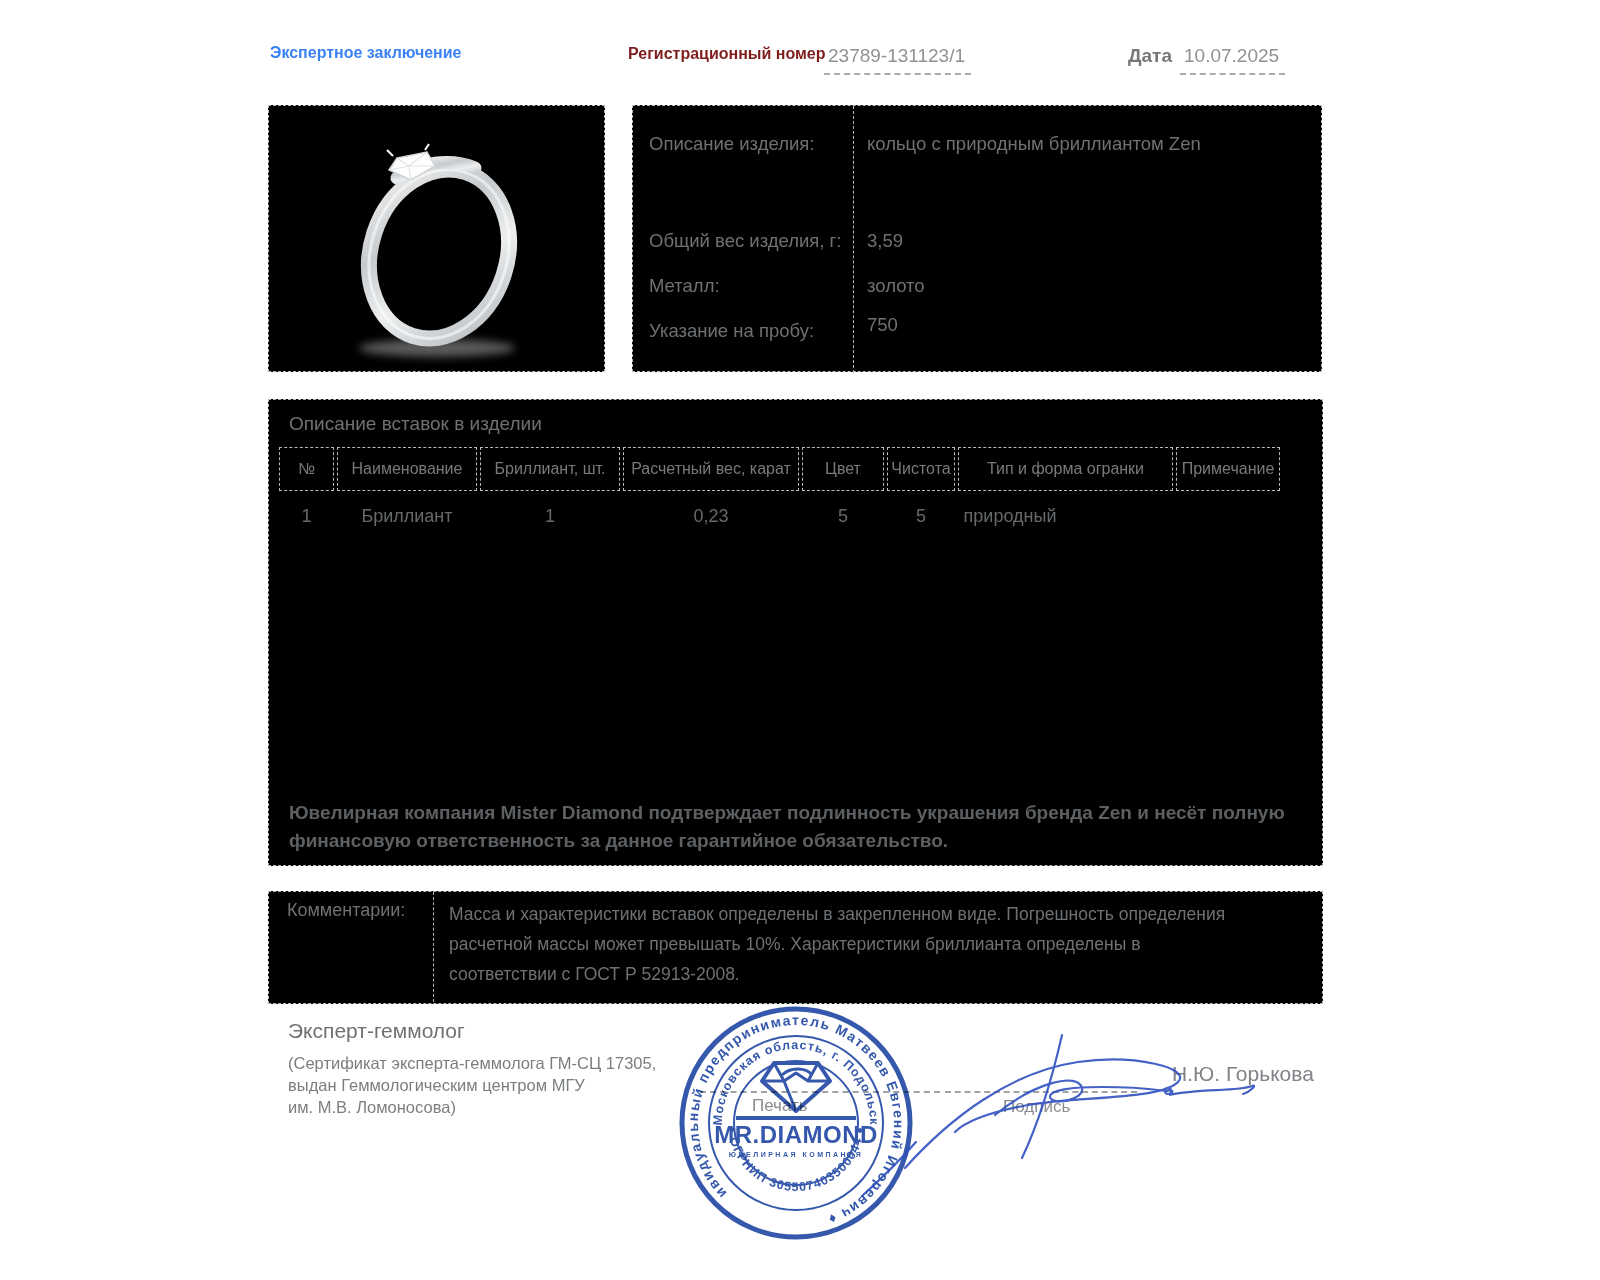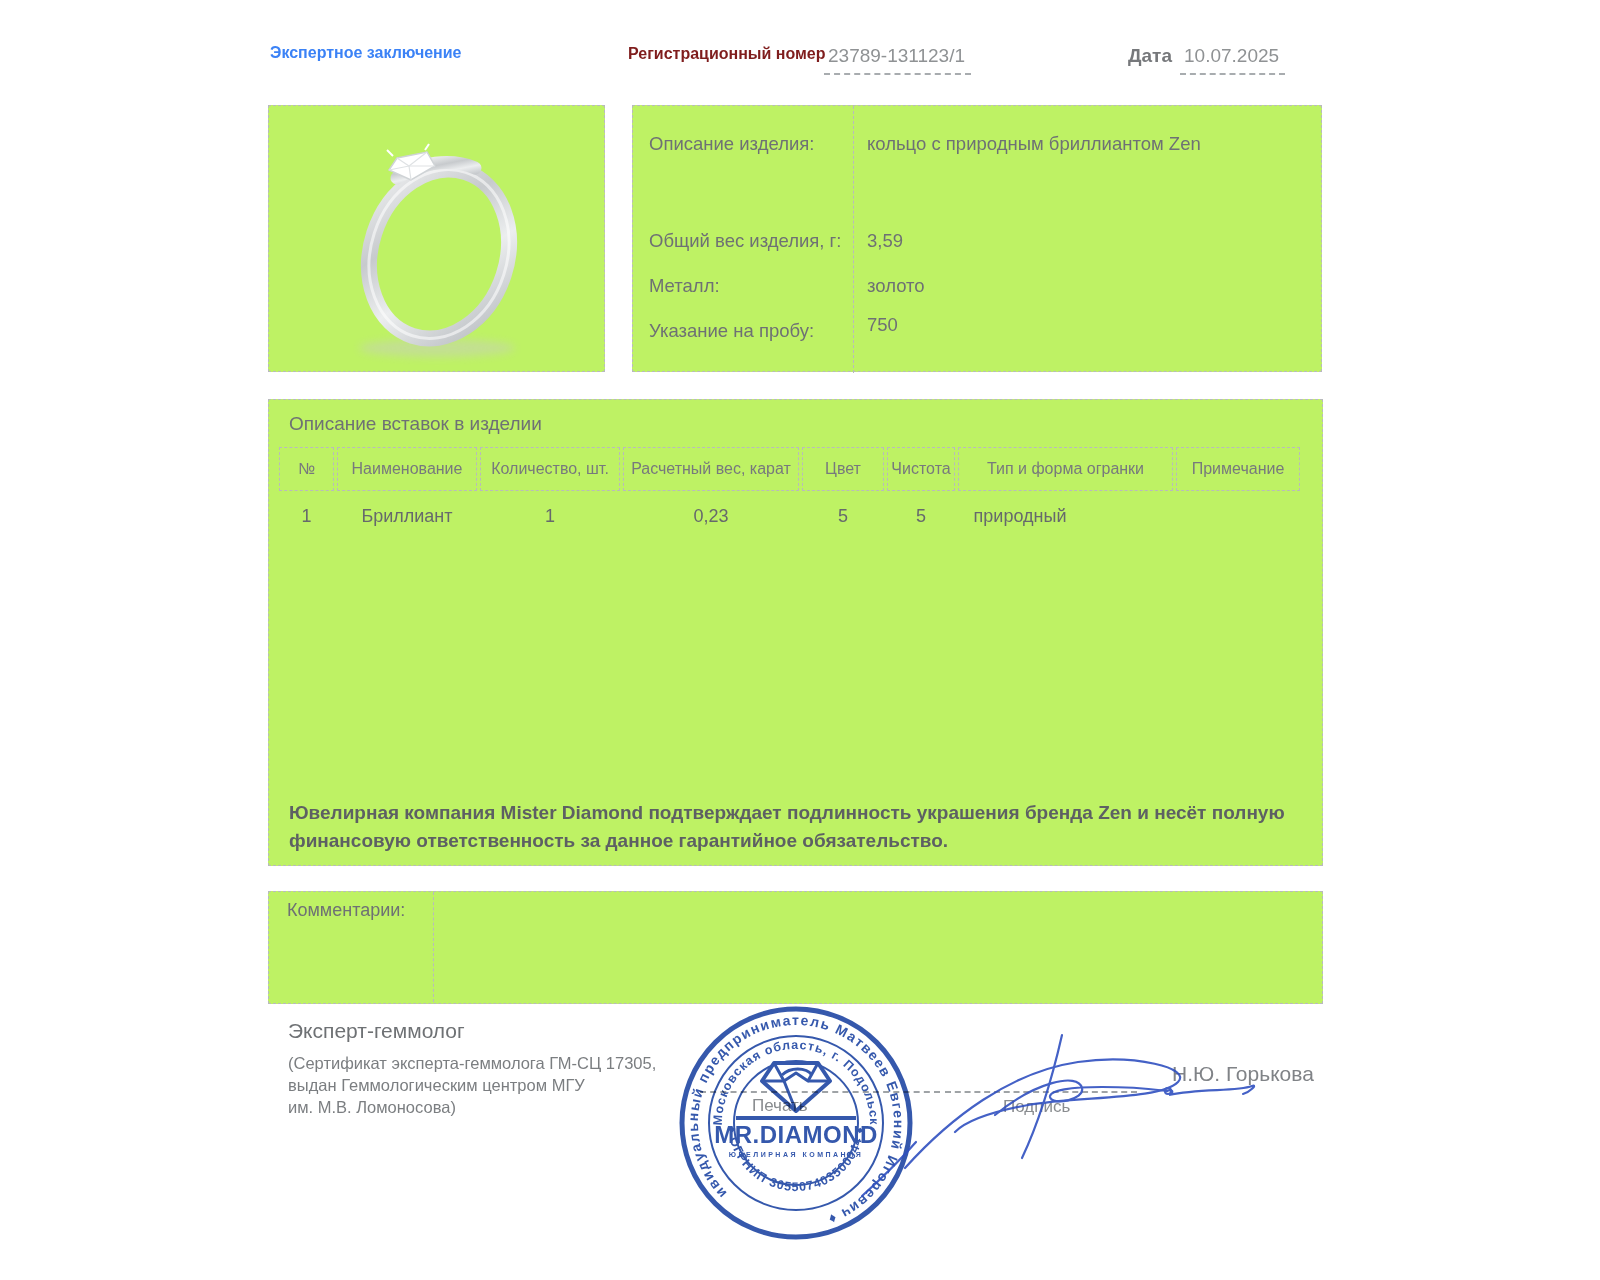--- a/index.html
+++ b/index.html
@@ -10,38 +10,38 @@
   
   .doc-title { left:270px; top:44px; font-size:16px; font-weight:bold; color:#3b82f6; }
   .reg-label { left:628px; top:45px; font-size:16px; font-weight:bold; color:#7f1d1d;text-align:right; }
   .reg-value { left:824px; top:45px; font-size:19px; color:#8f9294;
     border-bottom:2px dashed #a8acaf; padding:0 6px 6px 4px; }
   .date-label { left:1128px; top:45px; font-size:19px; font-weight:bold; color:#76787b; }
   .date-value { left:1180px; top:45px; font-size:19px; color:#8f9294;
     border-bottom:2px dashed #a8acaf; padding:0 6px 6px 4px; }
 
   
-  .dashed-box { border:1.5px dashed #b9babc; background:#bef264; }
+  .dashed-box { border:1.5px dashed #b9babc; background:#000000; }
   .photo-box { left:268px; top:105px; width:337px; height:267px; }
   .desc-box  { left:632px; top:105px; width:690px; height:267px; }
   .desc-divider { left:220px; top:0; width:0; height:267px; border-left:1.5px dashed #b9babc; }
   .desc-label { left:16px; font-size:18.5px; color:#6e7174; }
   .desc-value { left:234px; font-size:18.5px; color:#6e7174; }
 
   
   .table-box { left:268px; top:399px; width:1055px; height:467px; }
   .table-title { left:20px; top:13px; font-size:19px; color:#6e7174; }
   .thead { left:10px; top:47px; width:1035px; display:flex; gap:3px; }
   .th { border:1.5px dashed #b9babc; height:44px; display:flex; align-items:center;
         justify-content:center; font-size:16px; color:#77797d; text-align:center; }
   .trow { left:10px; top:96px; width:1035px; display:flex; gap:3px; }
   .td { height:40px; display:flex; align-items:center; justify-content:center;
         font-size:18px; color:#66696c; }
   .c0{width:55px;} .c1{width:140px;} .c2{width:140px;} .c3{width:176px;}
-  .c4{width:82px;} .c5{width:68px;} .c6{width:215px;} .c7{width:124px;}
+  .c4{width:82px;} .c5{width:68px;} .c6{width:215px;} .c7{width:104px;}
   .statement { left:20px; bottom:10px; width:1012px; font-size:19px; font-weight:bold;
         color:#5d6063; line-height:28px; }
 
   
   .comments-box { left:268px; top:891px; width:1055px; height:113px; }
   .comments-divider { left:164px; top:0; width:0; height:110px; border-left:1.5px dashed #b9babc; }
   .comments-label { left:18px; top:8px; font-size:18px; color:#6e7174; }
   .comments-text { left:180px; top:7px; width:800px; font-size:17.5px; color:#6e7174;
         line-height:30px; }
 
@@ -111,21 +111,21 @@
   <div class="abs desc-label" style="top:214px">Указание на пробу:</div>
   <div class="abs desc-value" style="top:208px">750</div>
 </div>
 
 <div class="abs dashed-box table-box">
   <div class="abs table-title">Описание вставок в изделии</div>
 
   <div class="abs thead">
     <div class="th c0">№</div>
     <div class="th c1">Наименование</div>
-    <div class="th c2">Количество, шт.</div>
+    <div class="th c2">Бриллиант, шт.</div>
     <div class="th c3">Расчетный вес, карат</div>
     <div class="th c4">Цвет</div>
     <div class="th c5">Чистота</div>
     <div class="th c6">Тип и форма огранки</div>
     <div class="th c7">Примечание</div>
   </div>
 
   <div class="abs trow">
     <div class="td c0">1</div>
     <div class="td c1">Бриллиант</div>
@@ -135,20 +135,21 @@
     <div class="td c5">5</div>
     <div class="td c7">природный</div>
   </div>
 
   <div class="abs statement">Ювелирная компания Mister Diamond подтверждает подлинность украшения бренда Zen и несёт полную финансовую ответственность за данное гарантийное обязательство.</div>
 </div>
 
 <div class="abs dashed-box comments-box">
   <div class="abs comments-divider"></div>
   <div class="abs comments-label">Комментарии:</div>
+  <div class="abs comments-text">Масса и характеристики вставок определены в закрепленном виде. Погрешность определения расчетной массы может превышать 10%. Характеристики бриллианта определены в соответствии с ГОСТ Р 52913-2008.</div>
 </div>
 
 <div class="abs expert-title">Эксперт-геммолог</div>
 <div class="abs cert-line" style="top:1052px">(Сертификат эксперта-геммолога ГМ-СЦ 17305,</div>
 <div class="abs cert-line" style="top:1074px">выдан Геммологическим центром МГУ</div>
 <div class="abs cert-line" style="top:1096px">им. М.В. Ломоносова)</div>
 
 <div class="abs seal-line"></div>
 <div class="abs sign-line"></div>
 <div class="abs seal-label">Печать</div>

